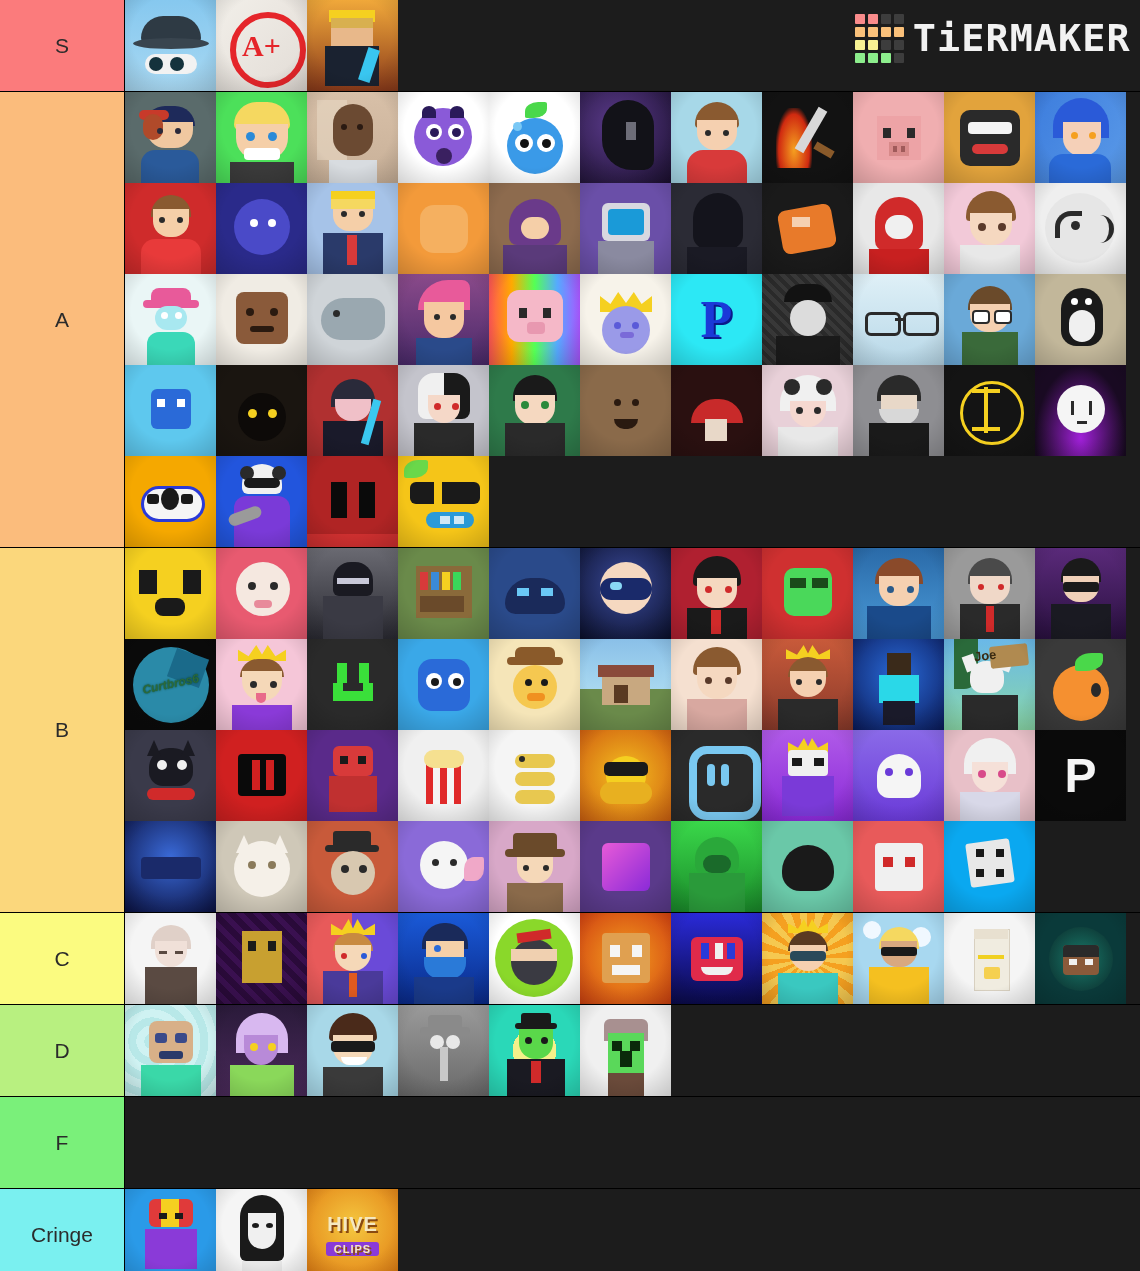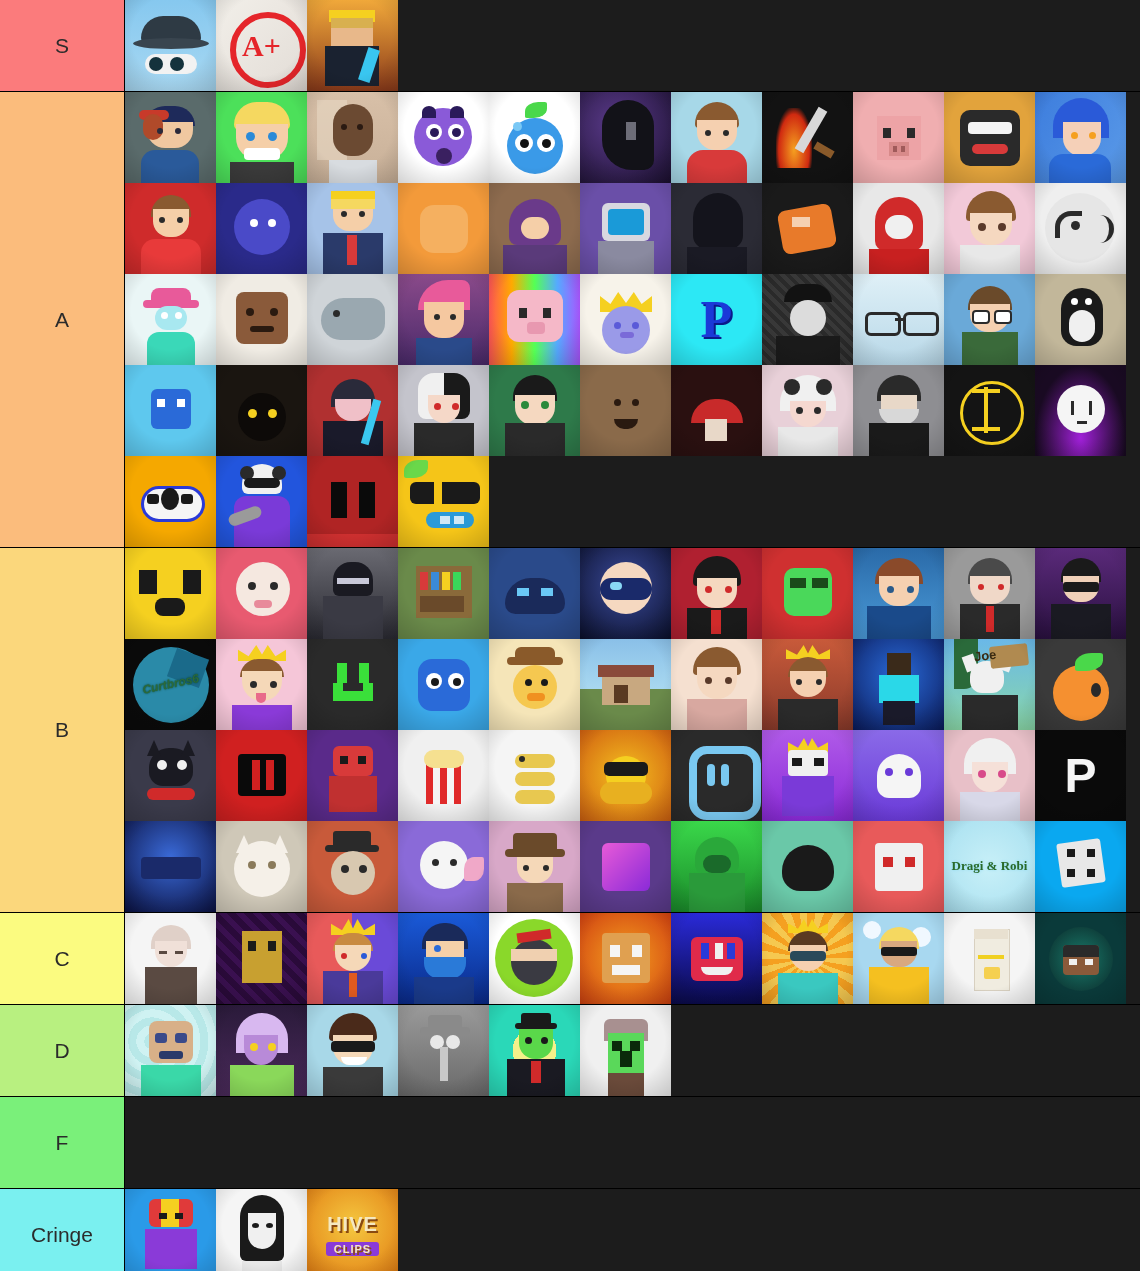--- a/index.html
+++ b/index.html
@@ -21,20 +21,41 @@
   .cell .art{position:absolute;inset:0;}
   .cell .cap{position:relative;z-index:3;text-align:center;line-height:1.05;}
   .circ{position:absolute;border-radius:50%;}
   .rct{position:absolute;}
 </style>
 </head>
 <body>
 
 <div id="app">
 
+  <div class="logo">
+    <div class="logo-grid">
+        <div class="lg" style="background: rgb(249, 139, 139);"></div>
+        <div class="lg" style="background: rgb(249, 139, 139);"></div>
+        <div class="lg" style="background: rgb(61, 61, 61);"></div>
+        <div class="lg" style="background: rgb(61, 61, 61);"></div>
+        <div class="lg" style="background: rgb(249, 192, 122);"></div>
+        <div class="lg" style="background: rgb(249, 192, 122);"></div>
+        <div class="lg" style="background: rgb(249, 192, 122);"></div>
+        <div class="lg" style="background: rgb(249, 192, 122);"></div>
+        <div class="lg" style="background: rgb(247, 242, 147);"></div>
+        <div class="lg" style="background: rgb(247, 242, 147);"></div>
+        <div class="lg" style="background: rgb(61, 61, 61);"></div>
+        <div class="lg" style="background: rgb(61, 61, 61);"></div>
+        <div class="lg" style="background: rgb(140, 237, 140);"></div>
+        <div class="lg" style="background: rgb(140, 237, 140);"></div>
+        <div class="lg" style="background: rgb(140, 237, 140);"></div>
+        <div class="lg" style="background: rgb(61, 61, 61);"></div>
+      </div>
+    <div class="logo-word">TiERMAKER</div>
+  </div>
 
   <div id="tiers">
       <div class="tier" style="height: 92px;">
         <div class="tier-label" style="background: rgb(251, 123, 124);">S</div>
         <div class="tier-body">
           <div class="cell">
             <div class="art" style="background: rgb(126, 195, 238);">
               <div class="rct" style="inset: 0px; background: linear-gradient(rgb(134, 200, 239), rgb(168, 216, 242));"></div>
               <div class="rct" style="left: 16px; top: 16px; width: 60px; height: 28px; background: rgb(46, 58, 68); border-radius: 30px 30px 8px 8px;"></div>
               <div class="rct" style="left: 8px; top: 38px; width: 76px; height: 11px; background: rgb(57, 69, 79); border-radius: 50%;"></div>
@@ -975,27 +996,20 @@
           <div class="cell">
             <div class="art" style="background: rgb(232, 90, 90);">
               <div class="rct" style="inset: 0px; background: rgb(232, 90, 90);"></div>
               <div class="rct" style="left: 22px; top: 22px; width: 48px; height: 48px; background: rgb(240, 240, 240); border-radius: 4px;"></div>
               <div class="rct" style="left: 30px; top: 36px; width: 10px; height: 10px; background: rgb(208, 42, 42);"></div>
               <div class="rct" style="left: 52px; top: 36px; width: 10px; height: 10px; background: rgb(208, 42, 42);"></div>
               <div class="rct" style="inset: 0px; background: radial-gradient(circle at 50% 40%, rgba(0, 0, 0, 0) 55%, rgba(0, 0, 0, 0.18) 100%);"></div>
             </div>
           </div>
           <div class="cell">
-            <div class="art" style="background: rgb(168, 232, 240);">
-              <div class="rct" style="inset: 0px; background: radial-gradient(circle, rgb(200, 240, 248), rgb(168, 224, 240));"></div>
-              <div class="rct" style="inset: 0px; background: radial-gradient(circle at 50% 40%, rgba(0, 0, 0, 0) 55%, rgba(0, 0, 0, 0.18) 100%);"></div>
-            </div>
-            <div class="cap" style="color: rgb(42, 106, 42); font-size: 13px; font-weight: bold; font-family: &quot;Liberation Serif&quot;, serif; line-height: 1.15; text-shadow: rgb(138, 216, 240) 0px 0px 3px;">Dragi &amp; Robi</div>
-          </div>
-          <div class="cell">
             <div class="art" style="background: rgb(10, 168, 240);">
               <div class="rct" style="inset: 0px; background: rgb(10, 168, 240);"></div>
               <div class="rct" style="left: 24px; top: 20px; width: 44px; height: 44px; background: rgb(232, 232, 232); border-radius: 3px; transform: rotate(-8deg);"></div>
               <div class="rct" style="left: 32px; top: 28px; width: 8px; height: 8px; background: rgb(26, 26, 26);"></div>
               <div class="rct" style="left: 52px; top: 28px; width: 8px; height: 8px; background: rgb(26, 26, 26);"></div>
               <div class="rct" style="left: 32px; top: 48px; width: 8px; height: 8px; background: rgb(26, 26, 26);"></div>
               <div class="rct" style="left: 52px; top: 48px; width: 8px; height: 8px; background: rgb(26, 26, 26);"></div>
               <div class="rct" style="inset: 0px; background: radial-gradient(circle at 50% 40%, rgba(0, 0, 0, 0) 55%, rgba(0, 0, 0, 0.18) 100%);"></div>
             </div>
           </div>

